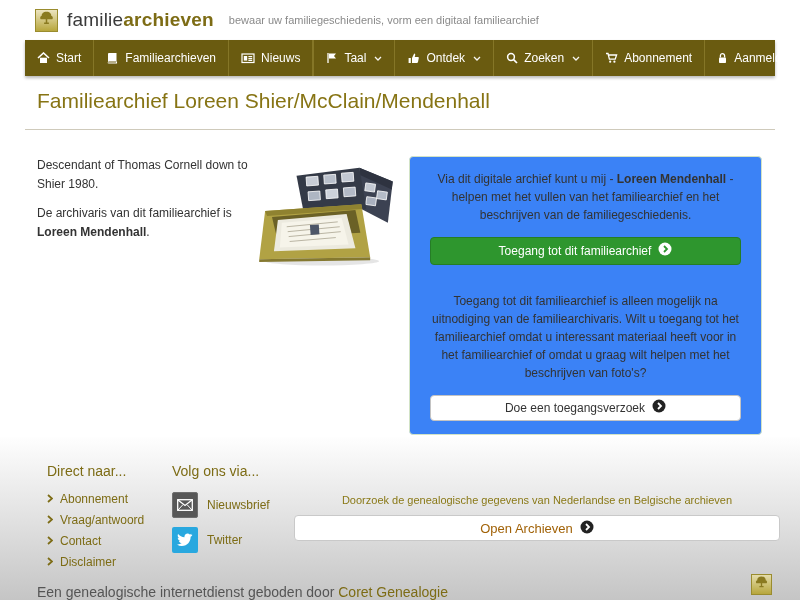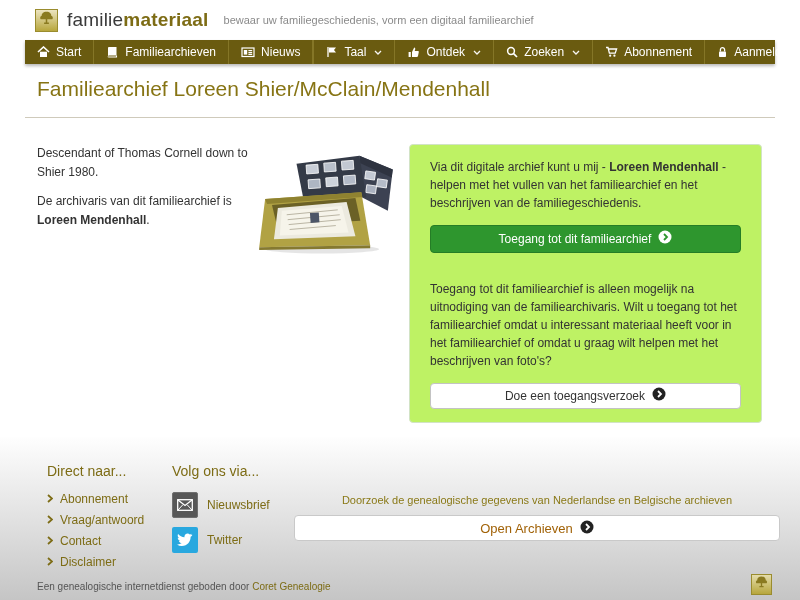--- a/index.html
+++ b/index.html
@@ -7,76 +7,76 @@
   .page { width:800px; height:600px; position:relative; background:#fff; overflow:hidden; }
 
   
   .site-header { height:40px; display:flex; align-items:center; padding-left:35px; }
   .logo-box { width:23px; height:23px; border:1px solid #9a8c2e; background:linear-gradient(#ece4c0,#b7a63c); display:flex; align-items:center; justify-content:center; flex:0 0 auto; }
   .brand { margin-left:9px; font-size:19px; color:#3a3a3a; letter-spacing:.2px; white-space:nowrap; }
   .brand .bold { color:#7d6c15; font-weight:bold; }
   .tagline { margin-left:15px; font-size:11px; color:#8a8a8a; white-space:nowrap; }
 
   
-  .nav { margin:0 25px; height:24px; background:#6a5b10; display:flex; box-shadow:0 2px 3px rgba(0,0,0,.28); }
+  .nav { margin:0 25px; height:36px; background:#6a5b10; display:flex; box-shadow:0 2px 3px rgba(0,0,0,.28); }
   .nav-group { display:flex; }
   .nav-right { margin-left:auto; }
   .nav-item { display:flex; align-items:center; gap:6px; padding:0 12px; color:#fff; font-size:12px; cursor:pointer; }
   .nav-group.nav-left .nav-item { border-right:1px solid #857627; }
   .nav-group.nav-right .nav-item { border-left:1px solid #857627; }
   .nicon { display:flex; align-items:center; }
   .caret { display:flex; align-items:center; margin-left:2px; opacity:.95; }
 
   
   .main { padding:0 25px; }
   .page-title { margin:13px 0 16px 12px; font-size:21px; font-weight:400; color:#877414; }
   .title-rule { border:0; border-top:1px solid #cfcabb; margin:11px 0 0; }
   .content-row { display:flex; align-items:flex-start; padding:26px 0 0 12px; }
   .intro { width:212px; font-size:12px; color:#333; line-height:1.55; }
   .intro p { margin:0 0 11px; }
   .photo-fig { width:148px; margin:4px 0 0 2px; flex:0 0 auto; }
-  .access-panel { margin-left:10px; width:353px; background:#bef264; border:1px solid #d2e3c6; border-radius:4px; padding:13px 20px; text-align:left; font-size:12px; color:#333; line-height:1.5; }
+  .access-panel { margin-left:10px; width:353px; background:#3b82f6; border:1px solid #d2e3c6; border-radius:4px; padding:13px 20px; text-align:center; font-size:12px; color:#333; line-height:1.5; }
   .btn { display:flex; align-items:center; justify-content:center; gap:7px; border-radius:4px; font-size:12px; height:28px; cursor:pointer; }
   .btn-primary { background:#2e962e; border:1px solid #257d26; color:#fff; margin:13px 0 27px; }
   .btn-outline { background:#fff; border:1px solid #c3c3c3; color:#333; margin-top:13px; height:26px; }
 
   
   .site-footer { position:absolute; left:0; right:0; bottom:0; height:163px; background:linear-gradient(#fefefe,#c5c5c5); }
   .footer-cols { display:flex; padding:26px 0 0 37px; }
   .fcol-direct { width:125px;margin-left:10px; }
   .fcol-follow { width:122px; }
   .fcol-archives { width:486px; text-align:center; padding-top:30px; }
   .fheading { font-size:14px; color:#7d6c15; margin:0 0 13px; font-weight:400; }
   .dlink { display:flex; align-items:center; gap:7px; color:#7d6c15; font-size:12px; margin-bottom:7px; cursor:pointer; }
   .srow { display:flex; align-items:center; gap:9px; margin-bottom:9px; cursor:pointer;text-align:center; }
   .sicon { width:26px; height:26px; border-radius:2px; display:flex; align-items:center; justify-content:center; flex:0 0 auto; }
   .sicon.news { background:#575757; border:1px solid #6f6f6f; }
   .sicon.tw { background:#29a8df; }
   .sicon.fb { background:#3a5795; }
   .slabel { color:#7d6c15; font-size:12px; }
   .archives-heading { font-size:11px; color:#8a7917; font-weight:400; margin:0 0 8px; line-height:1.3; }
   .btn-open { background:#fff; border:1px solid #c9c9c9; height:26px; font-size:13px; color:#a16207; border-radius:4px; }
-  .credit { position:absolute; left:37px; bottom:8px; font-size:10px; color:#555; }
+  .credit { position:absolute; left:37px; bottom:0; font-size:14px; color:#555; }
   .credit a { color:#7d6c15; text-decoration:none; cursor:pointer; }
   .credit-logo { position:absolute; right:28px; bottom:5px; width:21px; height:21px; border:1px solid #9a8c2e; background:linear-gradient(#e4dcab,#b7a63c); display:flex; align-items:center; justify-content:center; }
 </style>
 </head>
 <body>
 
 <div class="page">
 
   <div class="site-header">
     <div class="logo-box">
       <span>
         <svg width="17" height="17" viewBox="0 0 20 20">
             <path fill="#8a7a20" d="M10 2 C6.2 2 4.1 4.4 4.4 6.9 C2.6 7.4 2 9.4 3.1 10.9 L9.1 10.9 L9.1 14.8 L7.2 14.8 L7.2 16.4 L12.8 16.4 L12.8 14.8 L10.9 14.8 L10.9 10.9 L16.9 10.9 C18 9.4 17.4 7.4 15.6 6.9 C15.9 4.4 13.8 2 10 2 Z"></path>
           </svg>
       </span>
     </div>
-    <div class="brand"><span>familie</span><span class="bold">materiaal</span></div>
+    <div class="brand"><span>familie</span><span class="bold">archieven</span></div>
     <div class="tagline">bewaar uw familiegeschiedenis, vorm een digitaal familiearchief</div>
   </div>
 
   <div class="nav">
     <div class="nav-group nav-left">
       <div class="nav-item">
         <span class="nicon">
             <svg width="13" height="12" viewBox="0 0 13 12">
               <path d="M1 6 L6.5 1 L12 6" fill="none" stroke="#fff" stroke-width="1.6"></path>
               <path d="M3 5.7 V11 H10 V5.7" fill="#fff"></path>

